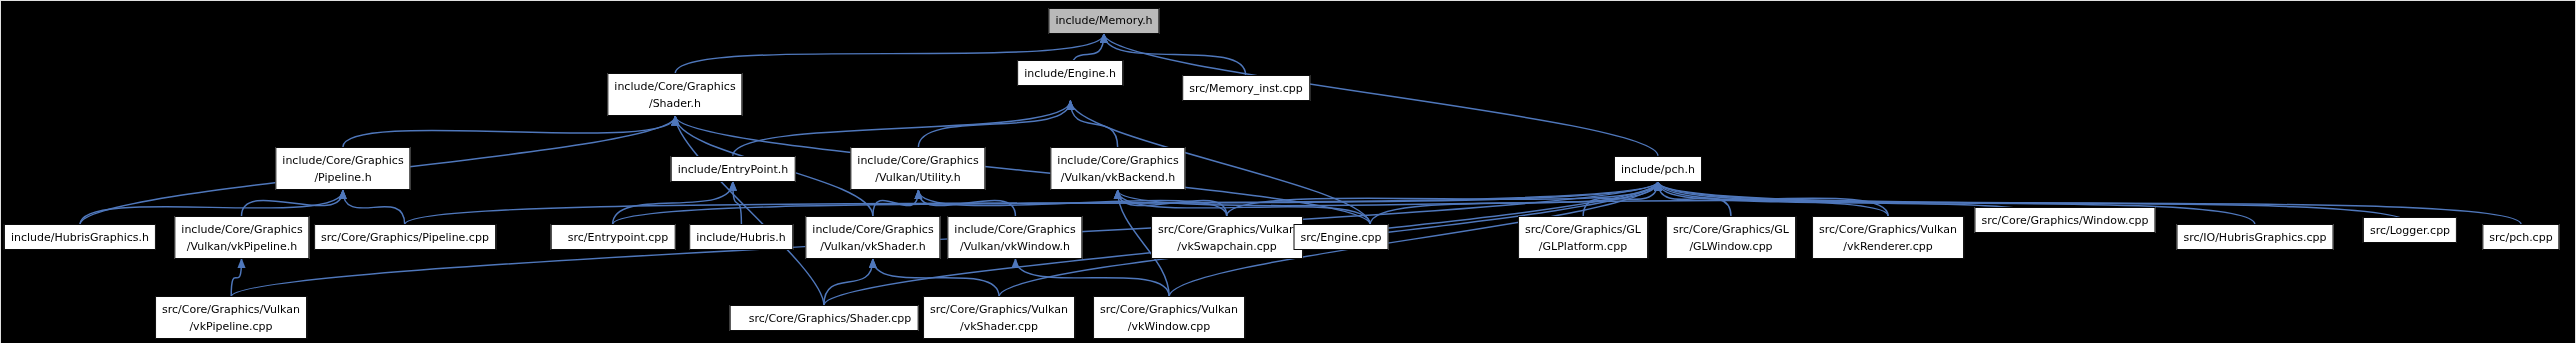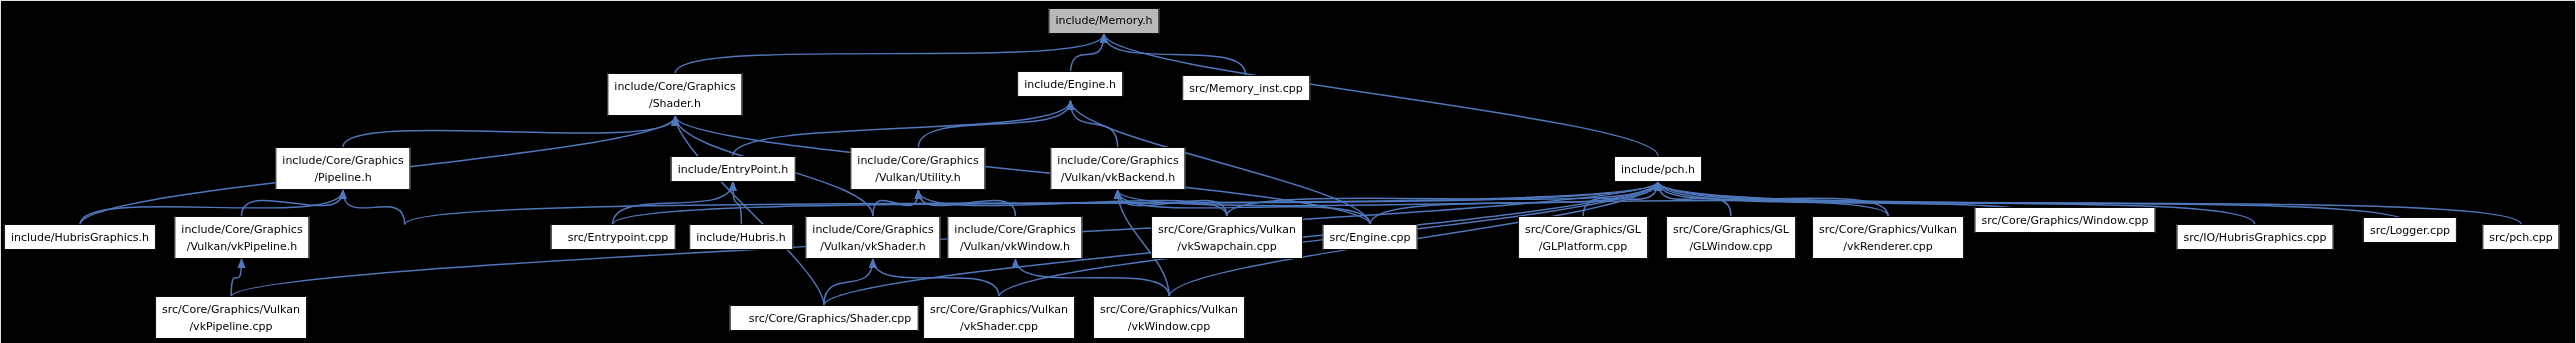--- a/index.html
+++ b/index.html
@@ -102,21 +102,21 @@
       <path d="M 2805 260 C 2805 214, 1929 256, 1929 210" fill="none" stroke="#4f77bb" stroke-width="1.7" marker-end="url(#arrow)"></path>
       <path d="M 2934 260 C 2934 214, 1929 256, 1929 210" fill="none" stroke="#4f77bb" stroke-width="1.7" marker-end="url(#arrow)"></path>
     </svg>
     <div class="node highlight" style="left: 1103px; top: 6.9px; height: 26px;">
       <div class="node-line">include/Memory.h</div>
     </div>
     <div class="node" style="left: 674px; top: 72px; height: 43px;">
       <div class="node-line">include/Core/Graphics</div>
       <div class="node-line">/Shader.h</div>
     </div>
-    <div class="node" style="left: 1069px; top: 70px; height: 26px;">
+    <div class="node" style="left: 1069px; top: 59px; height: 26px;">
       <div class="node-line">include/Engine.h</div>
     </div>
     <div class="node" style="left: 1245px; top: 74px; height: 26px;">
       <div class="node-line">src/Memory_inst.cpp</div>
     </div>
     <div class="node" style="left: 342px; top: 146px; height: 43px;">
       <div class="node-line">include/Core/Graphics</div>
       <div class="node-line">/Pipeline.h</div>
     </div>
     <div class="node" style="left: 732px; top: 155px; height: 26px;">
@@ -133,39 +133,42 @@
     <div class="node" style="left: 1657px; top: 155px; height: 26px;">
       <div class="node-line">include/pch.h</div>
     </div>
     <div class="node" style="left: 79px; top: 223px; height: 26px;">
       <div class="node-line">include/HubrisGraphics.h</div>
     </div>
     <div class="node" style="left: 241px; top: 215px; height: 43px;">
       <div class="node-line">include/Core/Graphics</div>
       <div class="node-line">/Vulkan/vkPipeline.h</div>
     </div>
+    <div class="node" style="left: 404px; top: 223px; height: 26px;">
+      <div class="node-line">src/Core/Graphics/Pipeline.cpp</div>
+    </div>
     <div class="node" style="left: 612px; top: 223px; height: 26px; padding-left: 16px;">
       <div class="node-line">src/Entrypoint.cpp</div>
     </div>
     <div class="node" style="left: 740px; top: 223px; height: 26px;">
       <div class="node-line">include/Hubris.h</div>
     </div>
     <div class="node" style="left: 872px; top: 215px; height: 43px;">
       <div class="node-line">include/Core/Graphics</div>
       <div class="node-line">/Vulkan/vkShader.h</div>
     </div>
     <div class="node" style="left: 1014px; top: 215px; height: 43px;">
       <div class="node-line">include/Core/Graphics</div>
       <div class="node-line">/Vulkan/vkWindow.h</div>
     </div>
     <div class="node" style="left: 1226px; top: 215px; height: 43px;">
       <div class="node-line">src/Core/Graphics/Vulkan</div>
       <div class="node-line">/vkSwapchain.cpp</div>
     </div>
-    <div class="node" style="left: 1369px; top: 223px; height: 26px; align-items: center;">
+    <div class="node" style="left: 1340px; top: 223px; height: 26px; align-items: center;">
       <div class="node-line">src/Engine.cpp</div>
     </div>
     <div class="node" style="left: 1582px; top: 215px; height: 43px;">
       <div class="node-line">src/Core/Graphics/GL</div>
       <div class="node-line">/GLPlatform.cpp</div>
     </div>
     <div class="node" style="left: 1730px; top: 215px; height: 43px;">
       <div class="node-line">src/Core/Graphics/GL</div>
       <div class="node-line">/GLWindow.cpp</div>
     </div>

